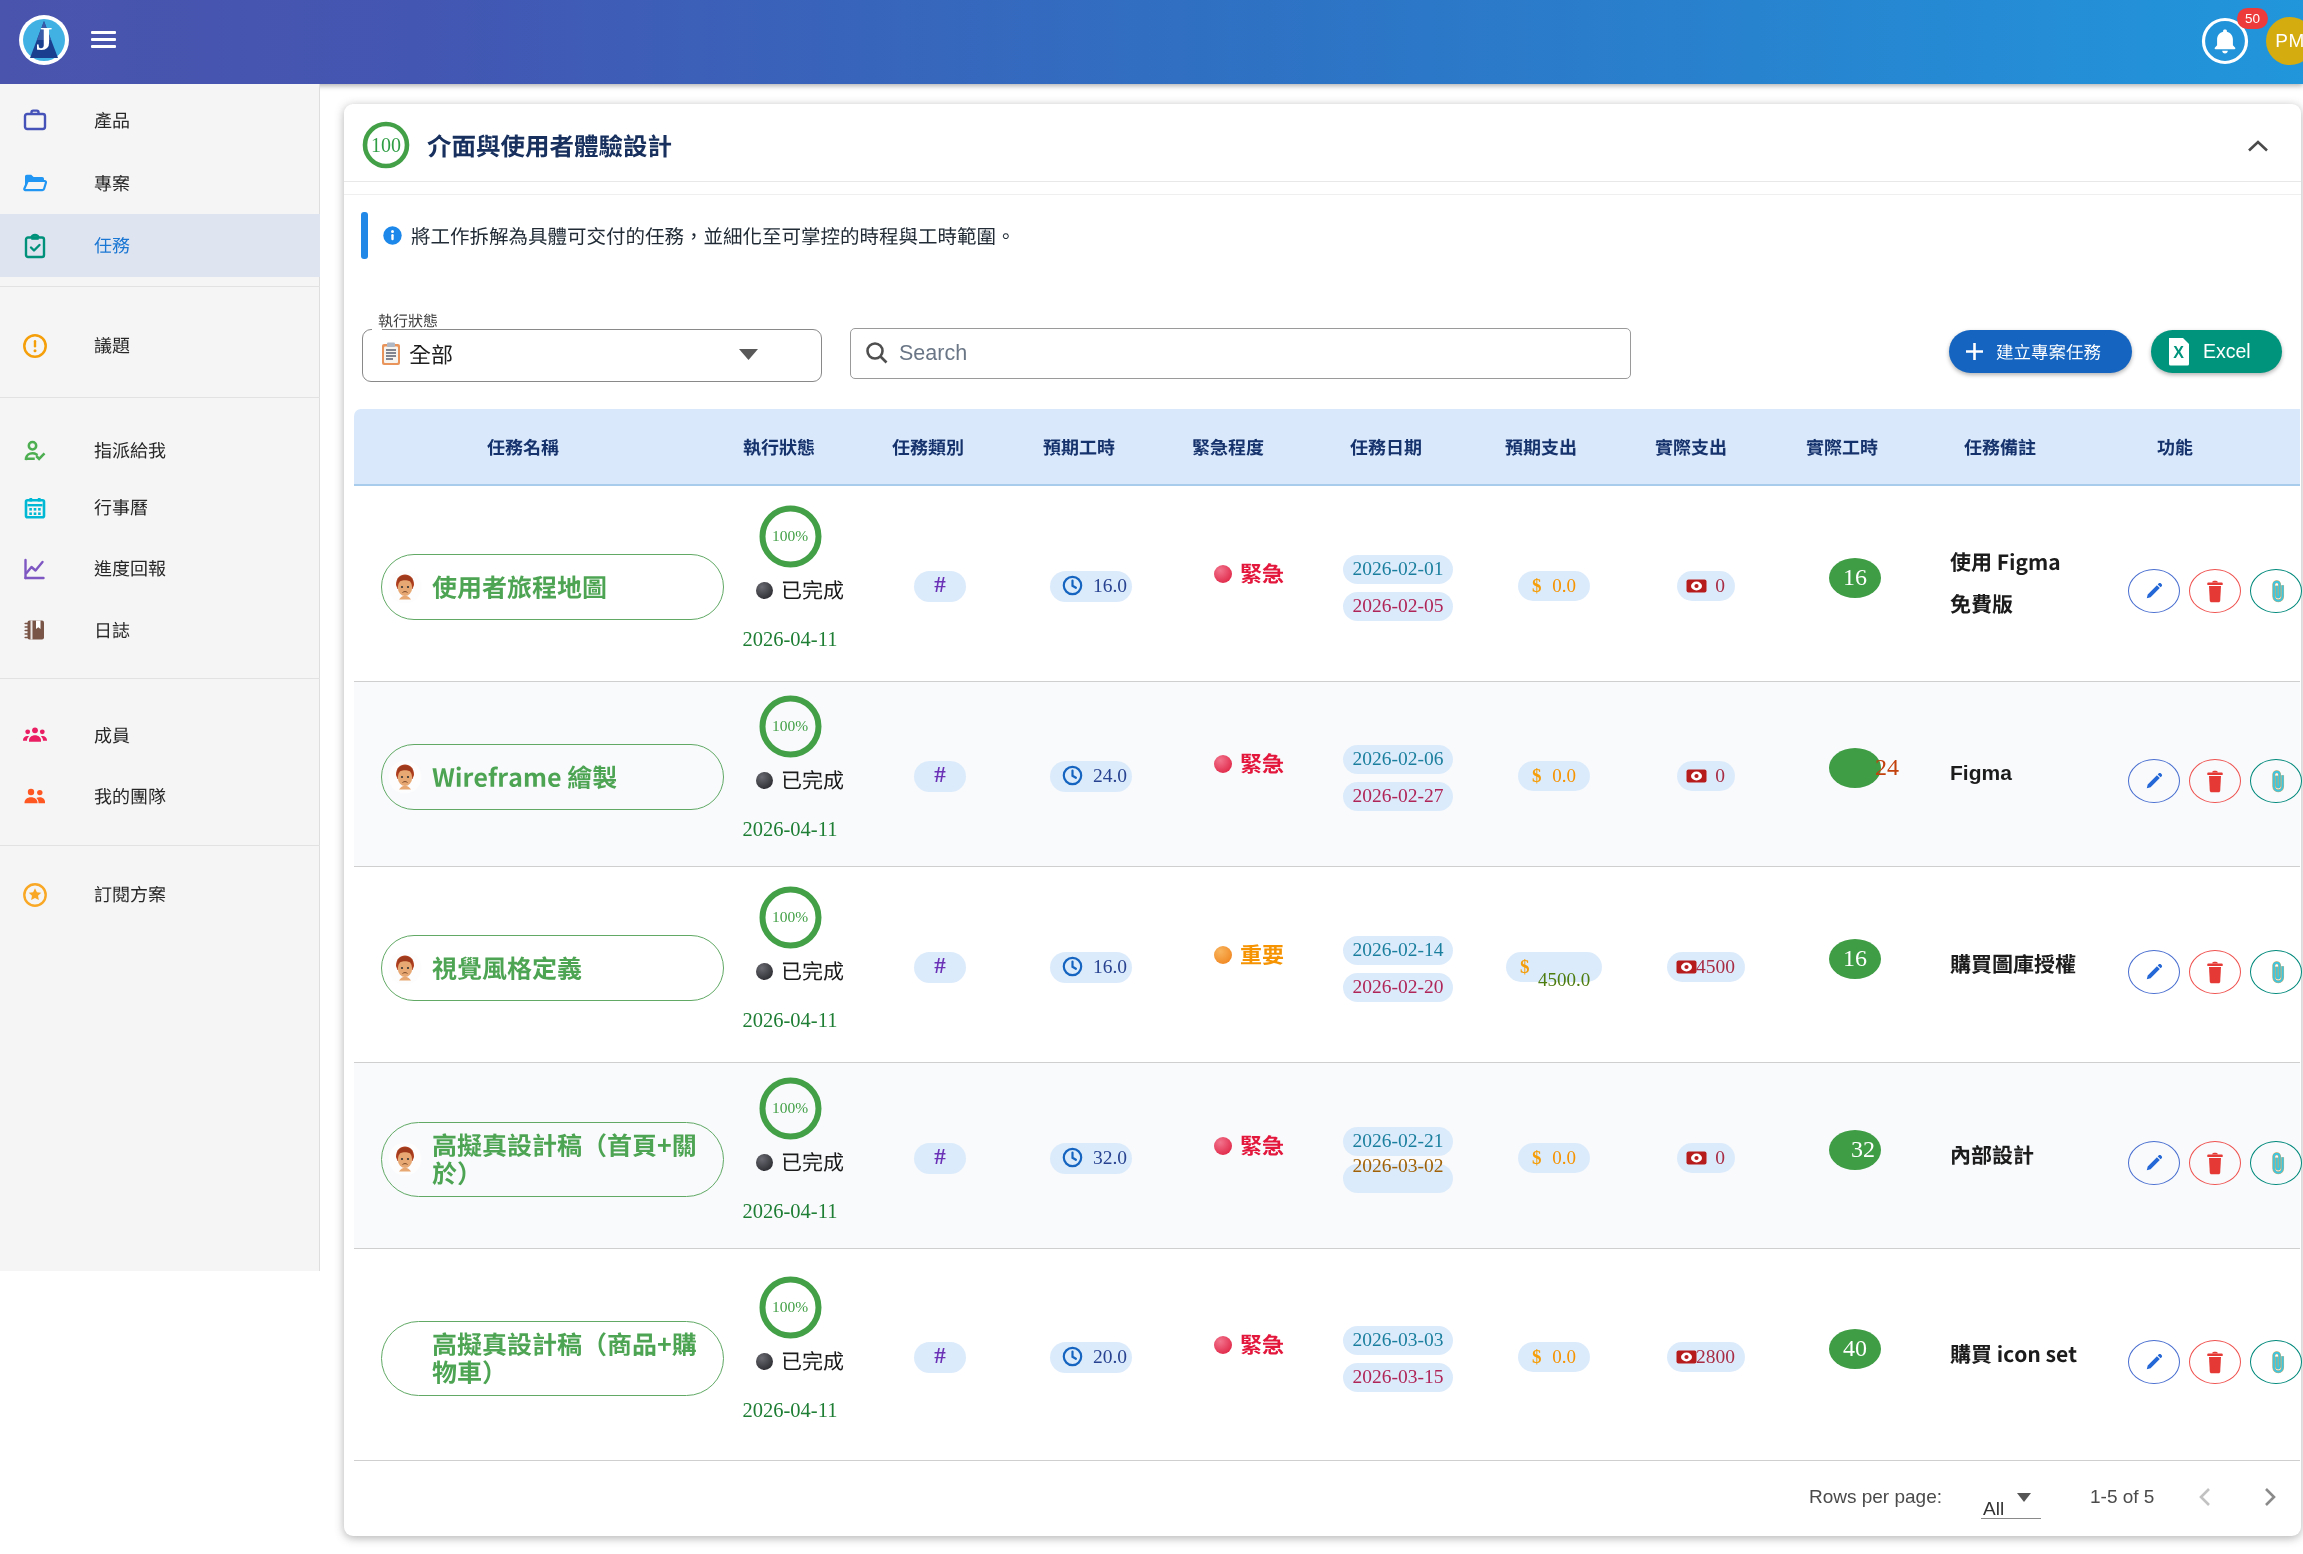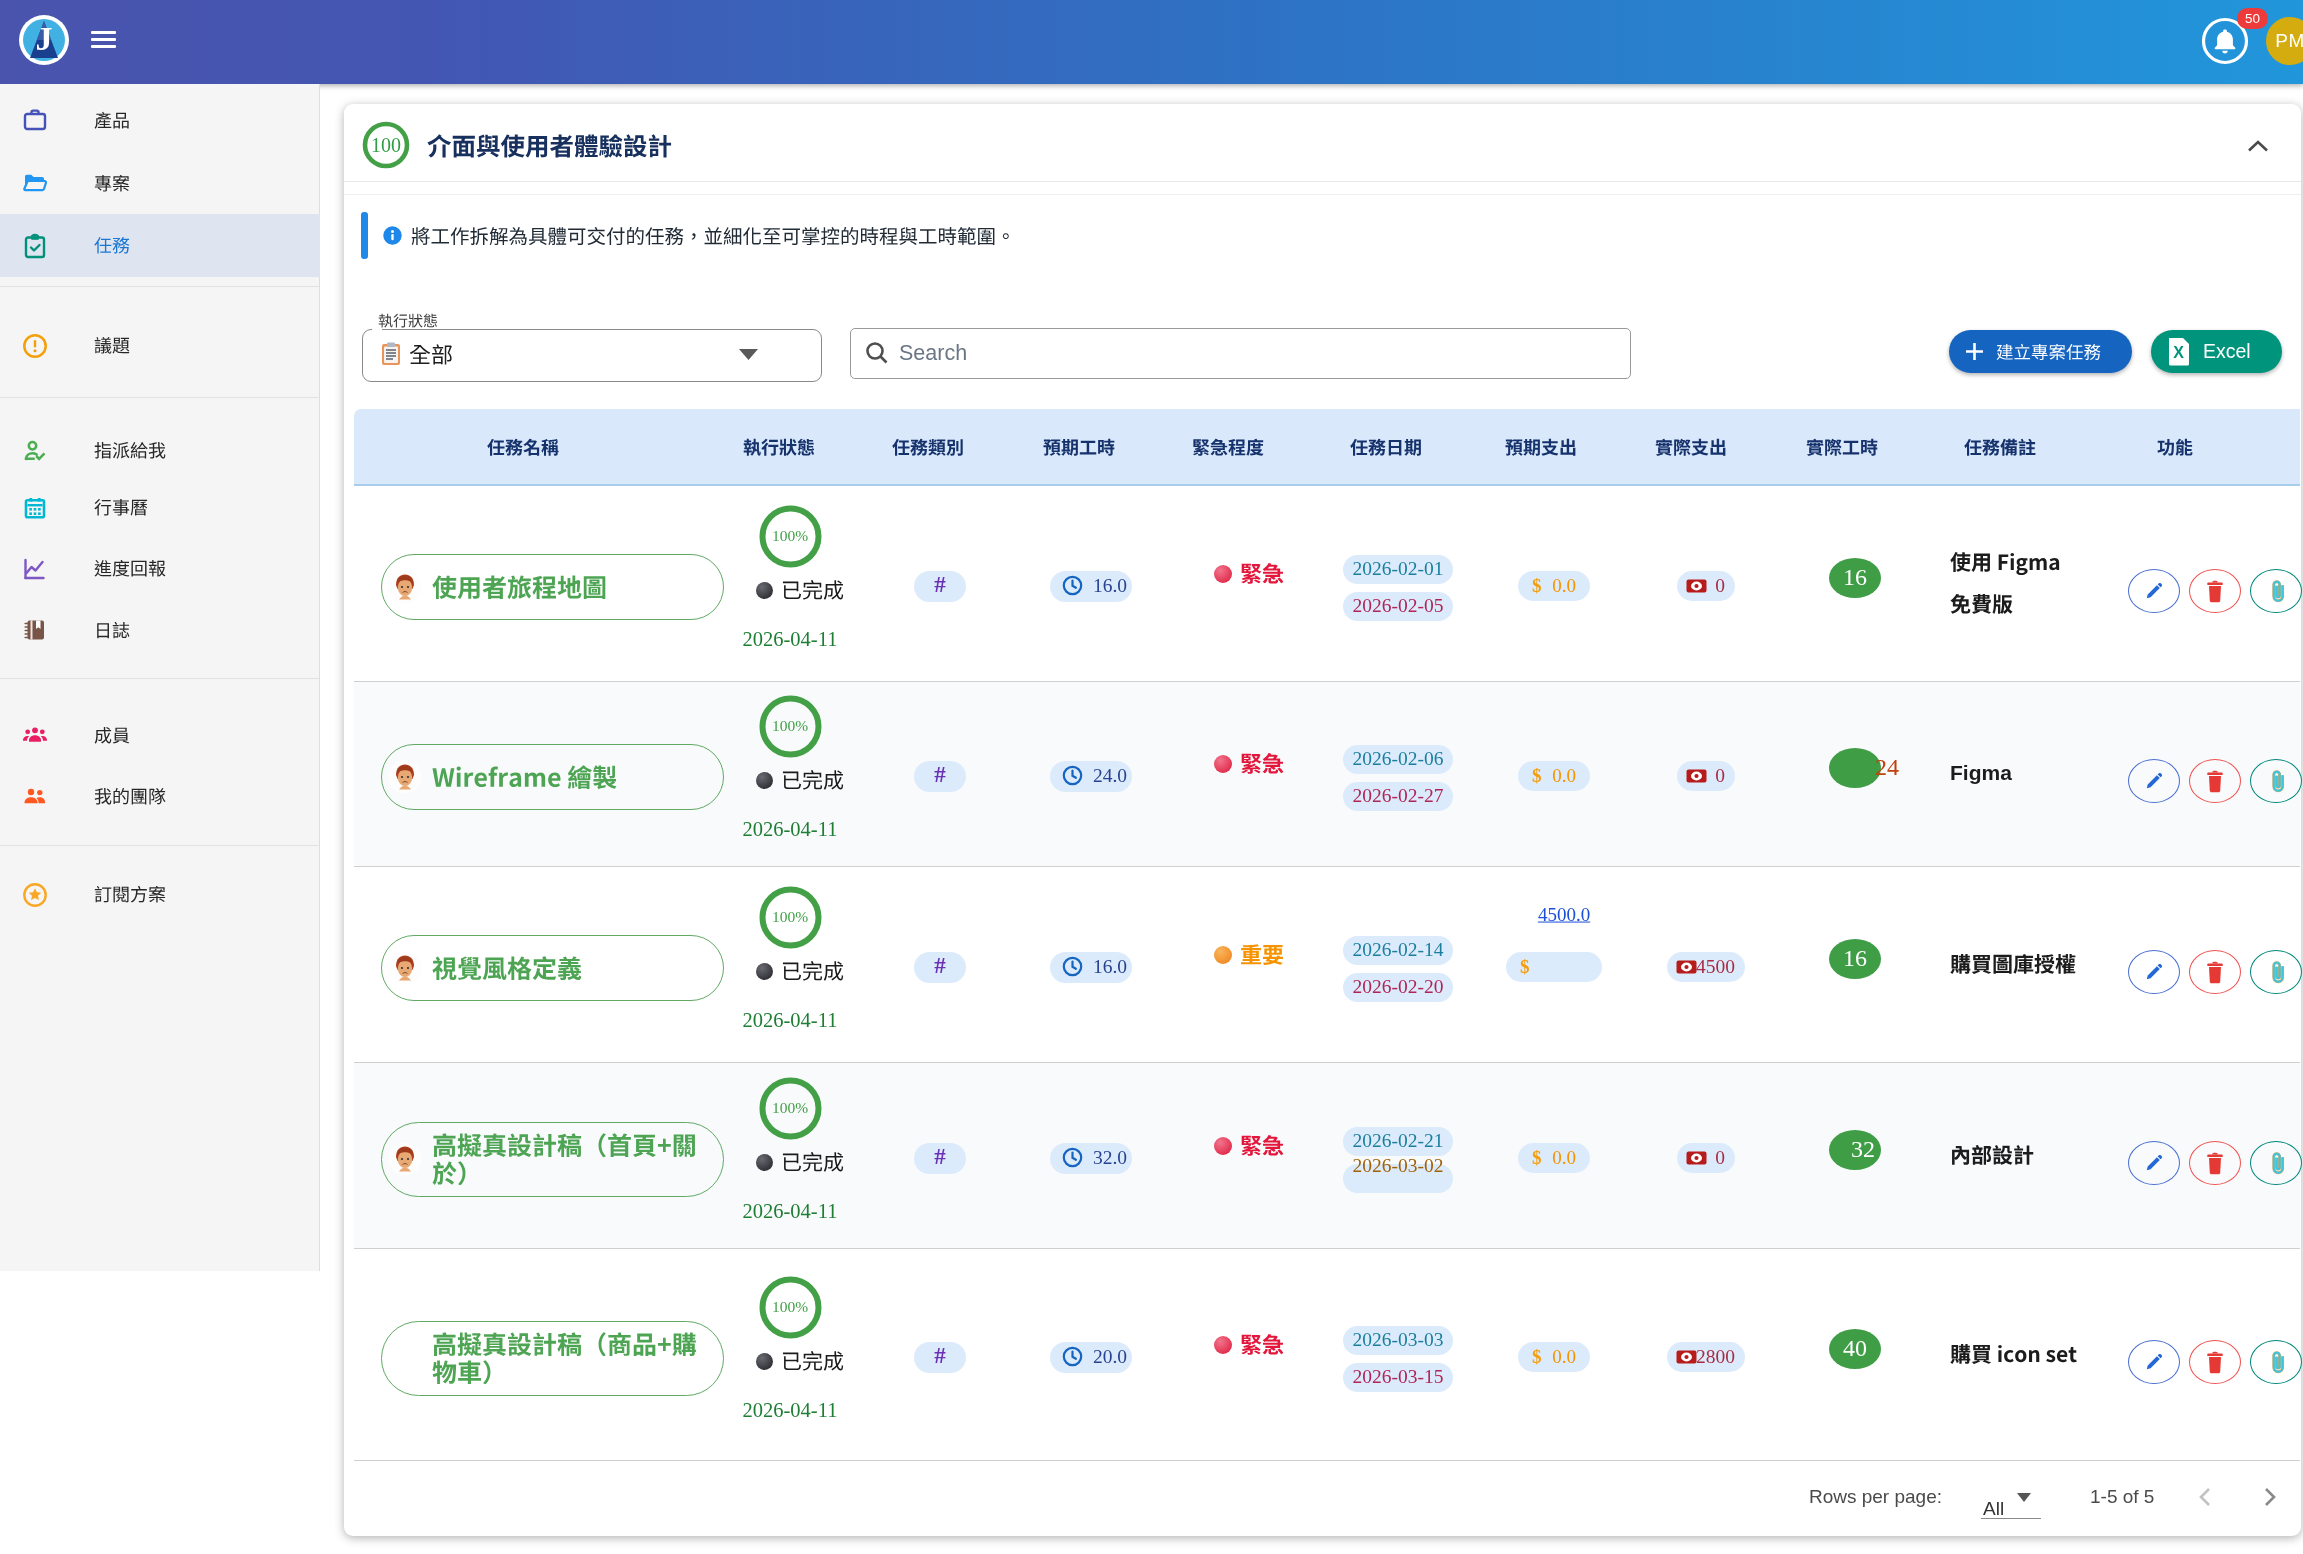--- a/index.html
+++ b/index.html
@@ -609,21 +609,21 @@
       <path transform="translate(0,0)" d="M46 34H957V-61H46ZM52 672H950V578H52ZM120 177H892V86H120ZM435 756H556V-14H435ZM802 849 858 756Q785 744 698 735Q612 727 519 721Q426 715 332 711Q238 708 151 707Q150 728 142 755Q134 781 127 800Q214 802 307 806Q399 810 488 816Q578 822 658 830Q739 839 802 849ZM270 345V300H732V345ZM270 461V417H732V461ZM153 540H854V221H153Z"></path>
       <path transform="translate(1000,0)" d="M44 281H957V182H44ZM60 814H935V710H60ZM698 337 815 308Q778 199 718 126Q658 54 570 10Q482 -34 363 -57Q243 -80 88 -92Q82 -65 70 -37Q58 -8 43 12Q187 18 296 35Q405 53 484 89Q563 124 616 185Q668 245 698 337ZM159 85 250 161Q345 145 442 124Q539 104 631 82Q722 61 802 39Q882 18 945 -2L837 -86Q763 -59 656 -28Q549 2 422 32Q295 61 159 85ZM324 774H437V432H324ZM550 774H664V432H550ZM219 559V466H784V559ZM106 654H903V372H106ZM159 85Q192 123 227 172Q263 221 296 274Q328 326 351 375L470 348Q448 301 417 252Q387 204 356 160Q324 116 298 84Z"></path>
     </g>
   </svg>
 <div class="abs" style="left:1343.0px;top:935.5px;width:110px;height:29px;background:#dcebfb;border-radius:14.5px"></div>
 <div style="position:absolute;left:1398px;top:950px;transform:translate(-50%,-52%);font:19.5px 'Liberation Serif',serif;color:#1a7f9e;white-space:nowrap;">2026-02-14</div>
 <div class="abs" style="left:1343.0px;top:972.5px;width:110px;height:29px;background:#dcebfb;border-radius:14.5px"></div>
 <div style="position:absolute;left:1398px;top:987px;transform:translate(-50%,-52%);font:19.5px 'Liberation Serif',serif;color:#b02558;white-space:nowrap;">2026-02-20</div>
 <div class="abs" style="left:1506.0px;top:952.0px;width:96px;height:30px;background:#dcebfb;border-radius:15.0px"></div>
 <div style="position:absolute;left:1520.0px;top:967px;transform:translate(0,-52%);font:bold 19px 'Liberation Serif',serif;color:#f59e0b;white-space:nowrap;">$</div>
-<div style="position:absolute;left:1564px;top:915px;transform:translate(-50%,-52%);font:19px 'Liberation Serif',serif;color:#1d4ed8;white-space:nowrap;text-decoration:underline;">4500.0</div>
+<div style="position:absolute;left:1564px;top:980px;transform:translate(-50%,-52%);font:19px 'Liberation Serif',serif;color:#4d7c0f;white-space:nowrap;">4500.0</div>
 <div class="abs" style="left:1667.0px;top:952.0px;width:78px;height:30px;background:#dcebfb;border-radius:15.0px"></div>
 <svg class="abs" style="left:1676.0px;top:960px" width="21" height="14" viewBox="0 0 21 14">
 <rect x="0.5" y="0.5" width="20" height="13" rx="2" fill="#b71c1c"></rect>
 <ellipse cx="10.5" cy="7" rx="5.5" ry="4.4" fill="#fff"></ellipse>
     <circle cx="10.5" cy="7" r="2.1" fill="#b71c1c"></circle>
   </svg>
 <div style="position:absolute;left:1735.0px;top:967px;transform:translate(-100%,-52%);font:19.5px 'Liberation Serif',serif;color:#a82c44;white-space:nowrap;">4500</div>
 <div class="abs" style="left:1829px;top:939px;width:52px;height:40px;border-radius:50%;background:#3f9d46"></div>
 <div style="position:absolute;left:1855px;top:959px;transform:translate(-50%,-52%);font:24px 'Liberation Serif',serif;color:#fff;white-space:nowrap;">16</div>
 <svg style="position:absolute;left:1950.0px;top:951.9px;overflow:visible" width="126.0" height="27.3">

